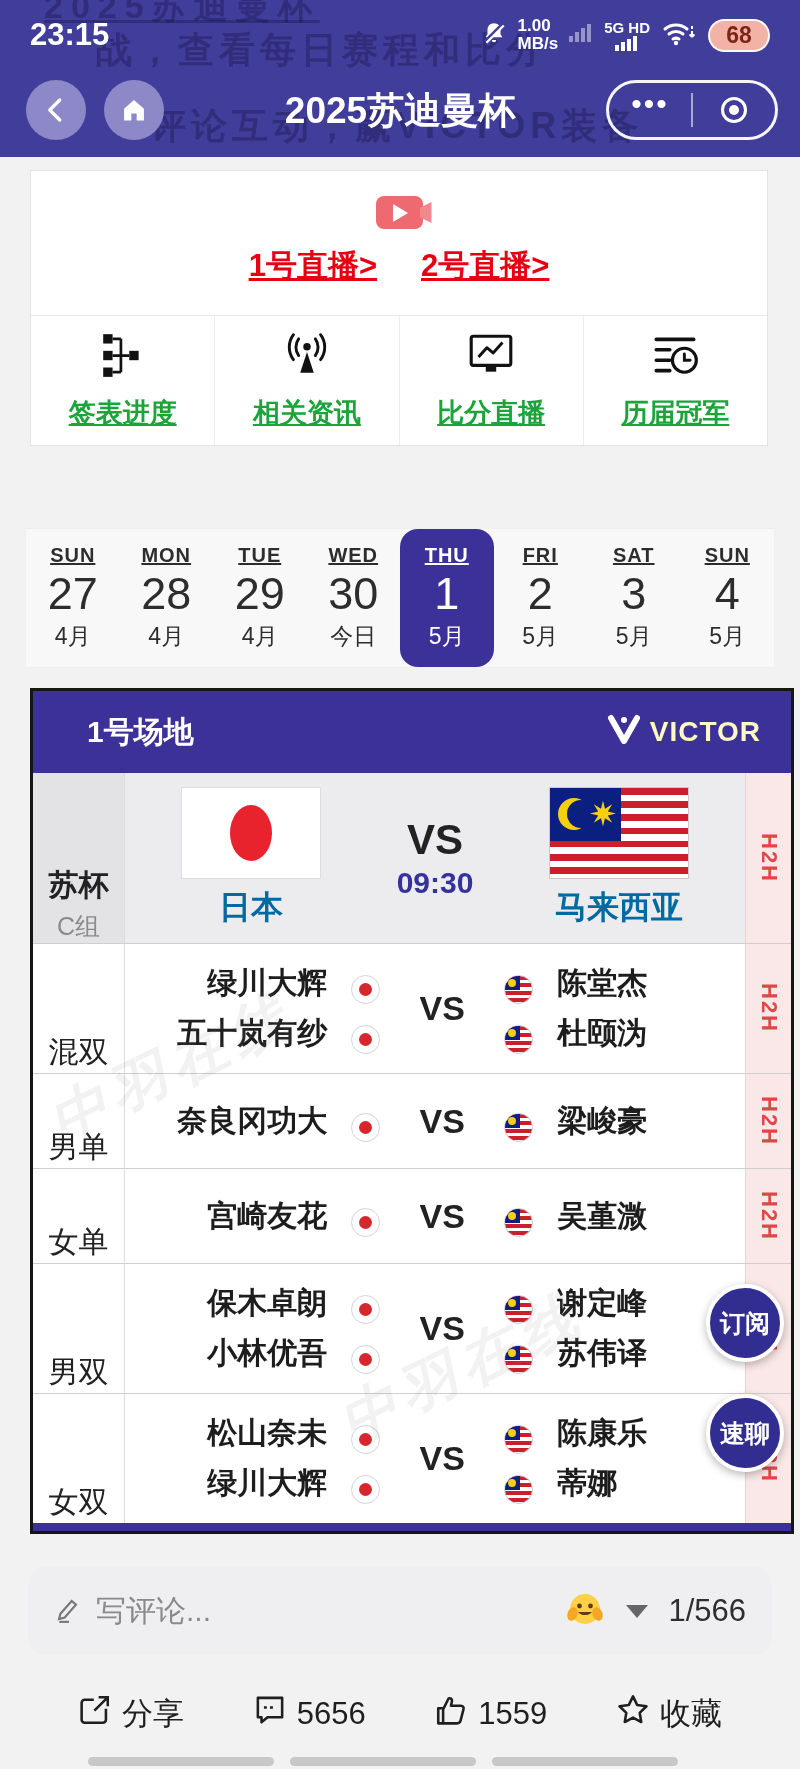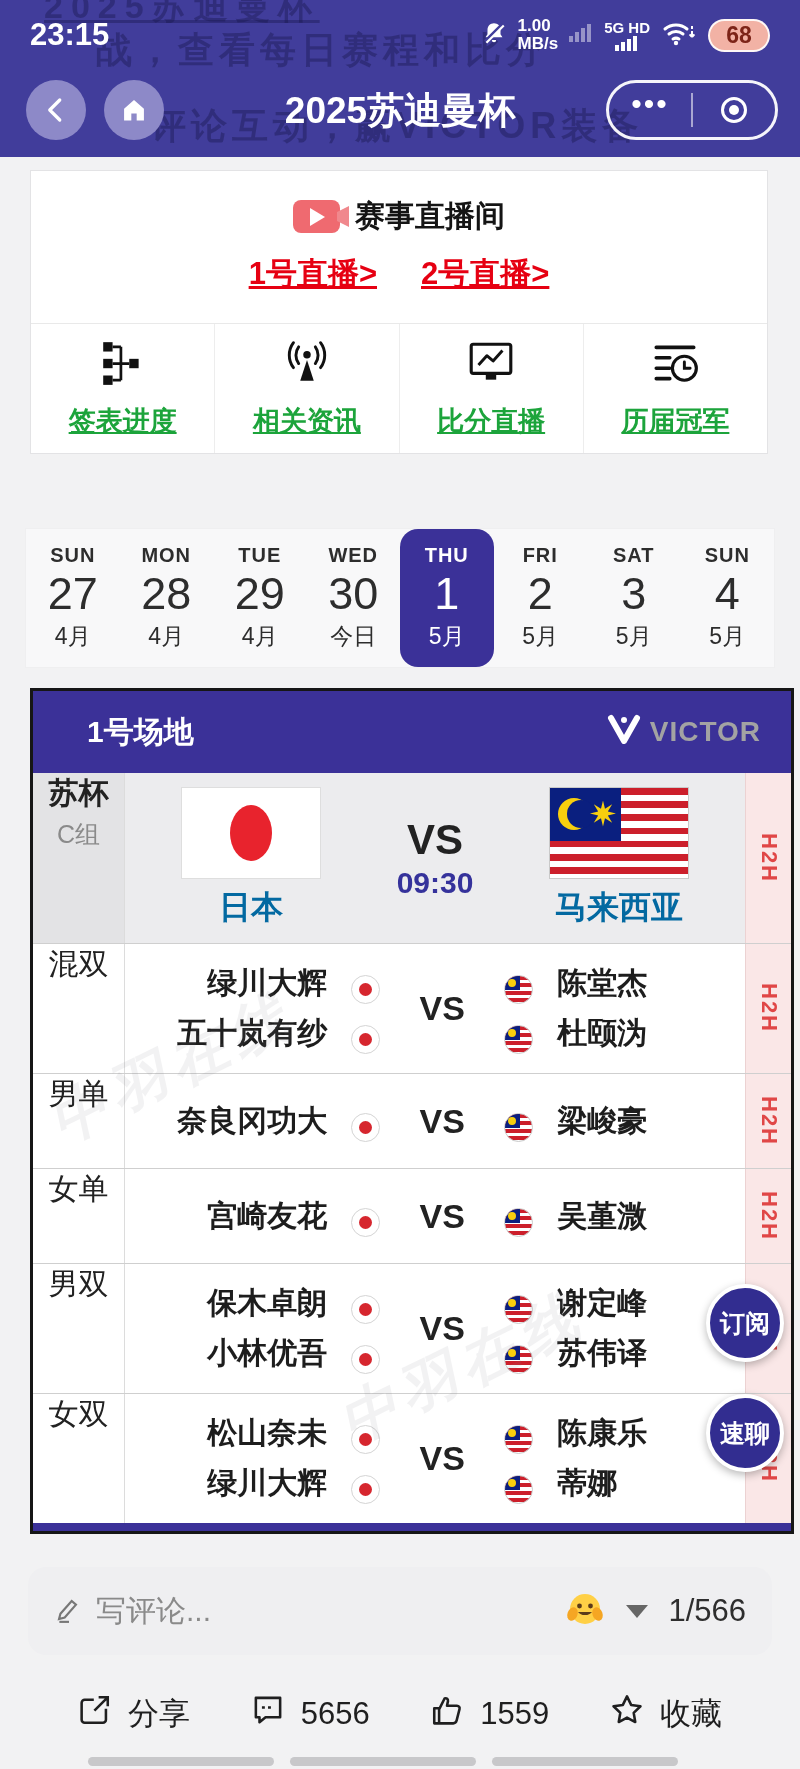--- a/index.html
+++ b/index.html
@@ -43,32 +43,32 @@
   .live-links{display:flex;justify-content:center;gap:44px;margin:16px 0 28px;}
   .live-link{font-size:31px;font-weight:700;color:#e60012;text-decoration:underline;cursor:pointer;}
   .features{display:flex;border-top:1px solid #e9e9e9;height:130px;}
   .feat{flex:1;display:flex;flex-direction:column;align-items:center;justify-content:center;gap:11px;cursor:pointer;}
   .feat + .feat{border-left:1px solid #ededed;}
   .featlbl{font-size:27px;font-weight:700;color:#1ca43b;text-decoration:underline;}
 
   
   .datecard{position:absolute;left:25px;top:528px;width:750px;height:140px;background:#f8f8f9;display:flex;border:1px solid #efeff0;}
   .dcell{flex:1;display:flex;flex-direction:column;align-items:center;justify-content:center;gap:1px;cursor:pointer;color:#2d2d2d;}
-  .dday{font-size:20px;font-weight:700;letter-spacing:1px;}
+  .dday{font-size:20px;font-weight:700;text-decoration:underline;letter-spacing:1px;}
   .dnum{font-size:45px;line-height:1.15;}
   .dmonth{font-size:23px;}
   .dcell.sel{background:#3b3198;border-radius:18px;color:#fff;}
 
   
   .matchcard{position:absolute;left:30px;top:688px;width:764px;border:3px solid #161616;background:#fff;z-index:1;}
   .court{height:82px;background:#3b3198;display:flex;align-items:center;justify-content:space-between;padding:0 30px 0 54px;}
   .courtname{font-size:30px;font-weight:700;color:#fff;}
-  .victor{display:flex;align-items:center;gap:9px;color:#a3a3a3;font-size:28px;font-weight:800;letter-spacing:1px;}
+  .victor{display:flex;align-items:center;gap:9px;color:#fef9c3;font-size:28px;font-weight:800;letter-spacing:1px;}
   .trow{display:flex;border-top:1px solid #cfcfcf;}
-  .tcat{width:92px;display:flex;flex-direction:column;align-items:center;justify-content:flex-start;border-right:1px solid #dcdcdc;}
+  .tcat{width:92px;display:flex;flex-direction:column;align-items:center;justify-content:flex-end;border-right:1px solid #dcdcdc;}
   .catname{font-size:30px;color:#222;}
   .tmain{flex:1;display:flex;align-items:center;}
   .th2h{width:46px;background:#fae7e7;border-left:1px solid #ecd2d2;display:flex;align-items:center;justify-content:center;cursor:pointer;}
   .h2ht{writing-mode:vertical-rl;text-orientation:mixed;font-size:22px;font-weight:800;color:#e04747;letter-spacing:2px;}
   .tie{height:170px;background:#ececee;}
   .tie .tcat{background:#e3e3e5;}
   .stage{font-size:30px;font-weight:700;color:#222;}
   .group{font-size:25px;color:#8a8a8a;margin-top:4px;}
   .tiemain{flex:1;display:flex;align-items:center;justify-content:space-between;padding:0 26px;}
   .teamblk{width:200px;display:flex;flex-direction:column;align-items:center;gap:7px;}
@@ -110,21 +110,21 @@
 
   
   .cbar{position:absolute;left:28px;top:1567px;width:744px;height:88px;background:#efeff1;border-radius:18px;display:flex;align-items:center;padding:0 26px;z-index:2;}
   .cph{font-size:30px;color:#8a8a8a;margin-left:12px;}
   .cright{margin-left:auto;display:flex;align-items:center;gap:20px;}
   .caret{width:0;height:0;border-left:11px solid transparent;border-right:11px solid transparent;border-top:13px solid #666;}
   .pager{font-size:31px;color:#2e2e2e;}
 
   
   .toolbar{position:absolute;left:0;top:1678px;width:800px;height:72px;display:flex;align-items:center;justify-content:space-between;padding:0 78px;z-index:2;}
-  .titem{display:flex;align-items:center;gap:16px;cursor:pointer;color:#1f1f1f;}
+  .titem{display:flex;align-items:center;gap:10px;cursor:pointer;color:#1f1f1f;}
   .titem span{font-size:31px;}
   .skel{position:absolute;top:1757px;left:88px;display:flex;gap:16px;z-index:2;}
   .skel i{display:block;width:186px;height:9px;border-radius:5px;background:#c8c8ca;}
 </style>
 </head>
 <body>
 
 <div class="screen">
 
   <div class="hdr">
@@ -200,21 +200,20 @@
         <div class="cap-half">
           <span class="ring"></span>
         </div>
       </div>
     </div>
   </div>
 
   <div class="card topcard">
     <div class="live-row">
       <span class="vid"></span>
-      <span class="live-title">赛事直播间</span>
     </div>
     <div class="live-links">
       <a class="live-link">1号直播&gt;</a>
       <a class="live-link">2号直播&gt;</a>
     </div>
     <div class="features">
       <div class="feat">
         <span>
           <svg width="50" height="50" viewBox="0 0 48 48">
               <rect x="5" y="4" width="9" height="9" fill="#111"></rect>

